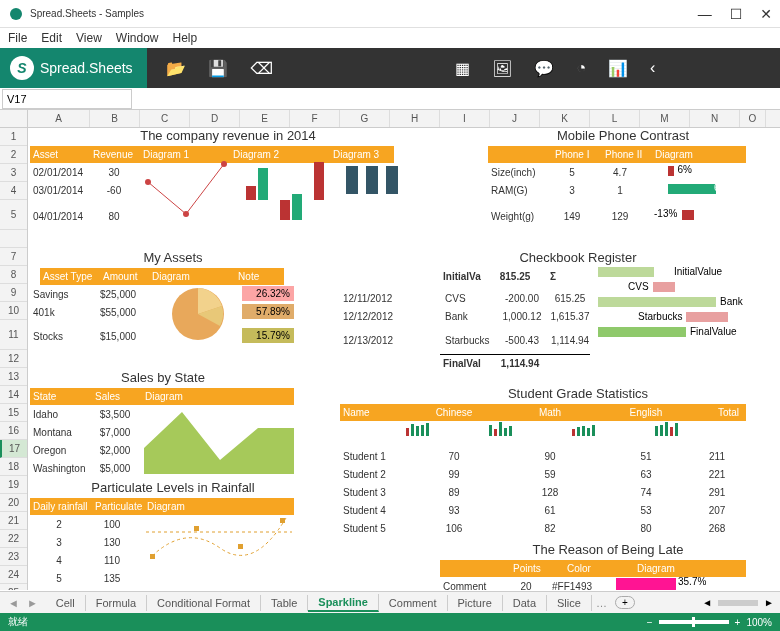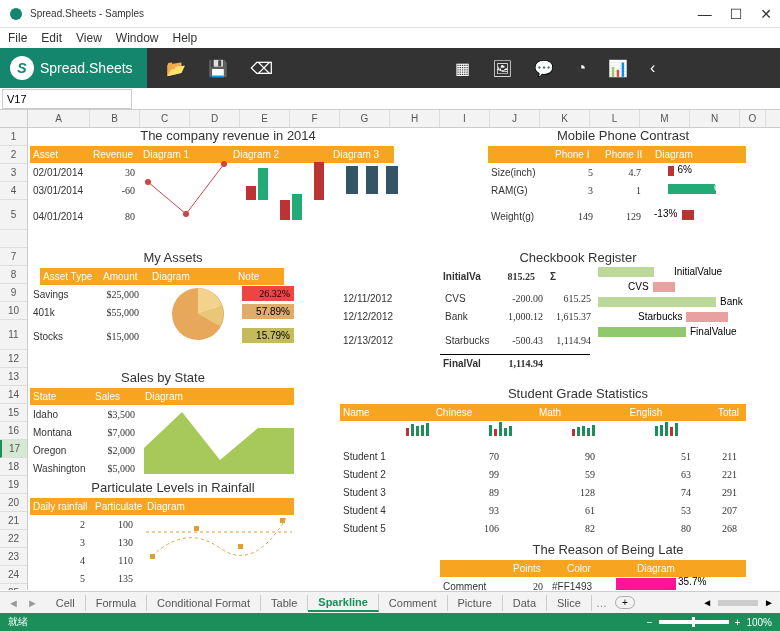--- a/index.html
+++ b/index.html
@@ -24,24 +24,24 @@
   .grid-body { display:flex; height:462px; }
   .row-numbers { width:28px; background:#f3f3f3; border-right:1px solid #ccc; }
   .row-numbers div { height:18px; border-bottom:1px solid #ddd; text-align:center; font-size:10px; color:#555; line-height:17px; }
   .row-numbers div.h30 { height:30px; line-height:29px; }
   .cells { position:relative; flex:1; }
   .section-title { position:absolute; font-size:13px; color:#333; text-align:center; }
   .hdr-row { position:absolute; background:#f7a521; color:#fff; font-size:10px; display:flex; align-items:center; height:17px; }
   .hdr-row span { padding:0 3px; white-space:nowrap; overflow:hidden; }
   .data-row { position:absolute; font-size:10px; color:#333; display:flex; align-items:center; height:17px; }
   .data-row span { padding:0 3px; white-space:nowrap; text-align:left; overflow:hidden; text-overflow:clip; }
-  .data-row span.r { text-align:right;font-family:Liberation Serif, serif; }
+  .data-row span.r { text-align:center; }
   .bar-cell { position:relative; height:14px; }
   .bar-fill { position:absolute; top:2px; height:10px; }
-  .noteA { background:#ef4444;font-family:Liberation Serif, serif; }
+  .noteA { background:#fca5a5; }
   .noteB { background:#e0ac6a; }
   .noteC { background:#c5bb5b; }
   .tabs { position:absolute; bottom:18px; left:0; right:0; height:22px; background:#f3f3f3; border-top:1px solid #ccc; display:flex; align-items:center; font-size:11px; }
   .tabs .nav { padding:0 8px; color:#999; display:flex; gap:8px; }
   .tabs .tab { padding:2px 10px; border-right:1px solid #ccc; color:#555; cursor:pointer; }
   .tabs .tab.active { color:#1a8f5a; border-bottom:2px solid #1a8f5a; font-weight:bold; }
   .tabs .zoom { margin-left:auto; padding:0 6px; display:flex; align-items:center; gap:6px; font-size:10px; }
   .statusbar { position:absolute; bottom:0; left:0; right:0; height:18px; background:#1a8f5a; color:#fff; font-size:10px; display:flex; align-items:center; padding:0 8px; }
   .statusbar .zoom2 { margin-left:auto; display:flex; align-items:center; gap:6px; }
   svg { display:block; }

